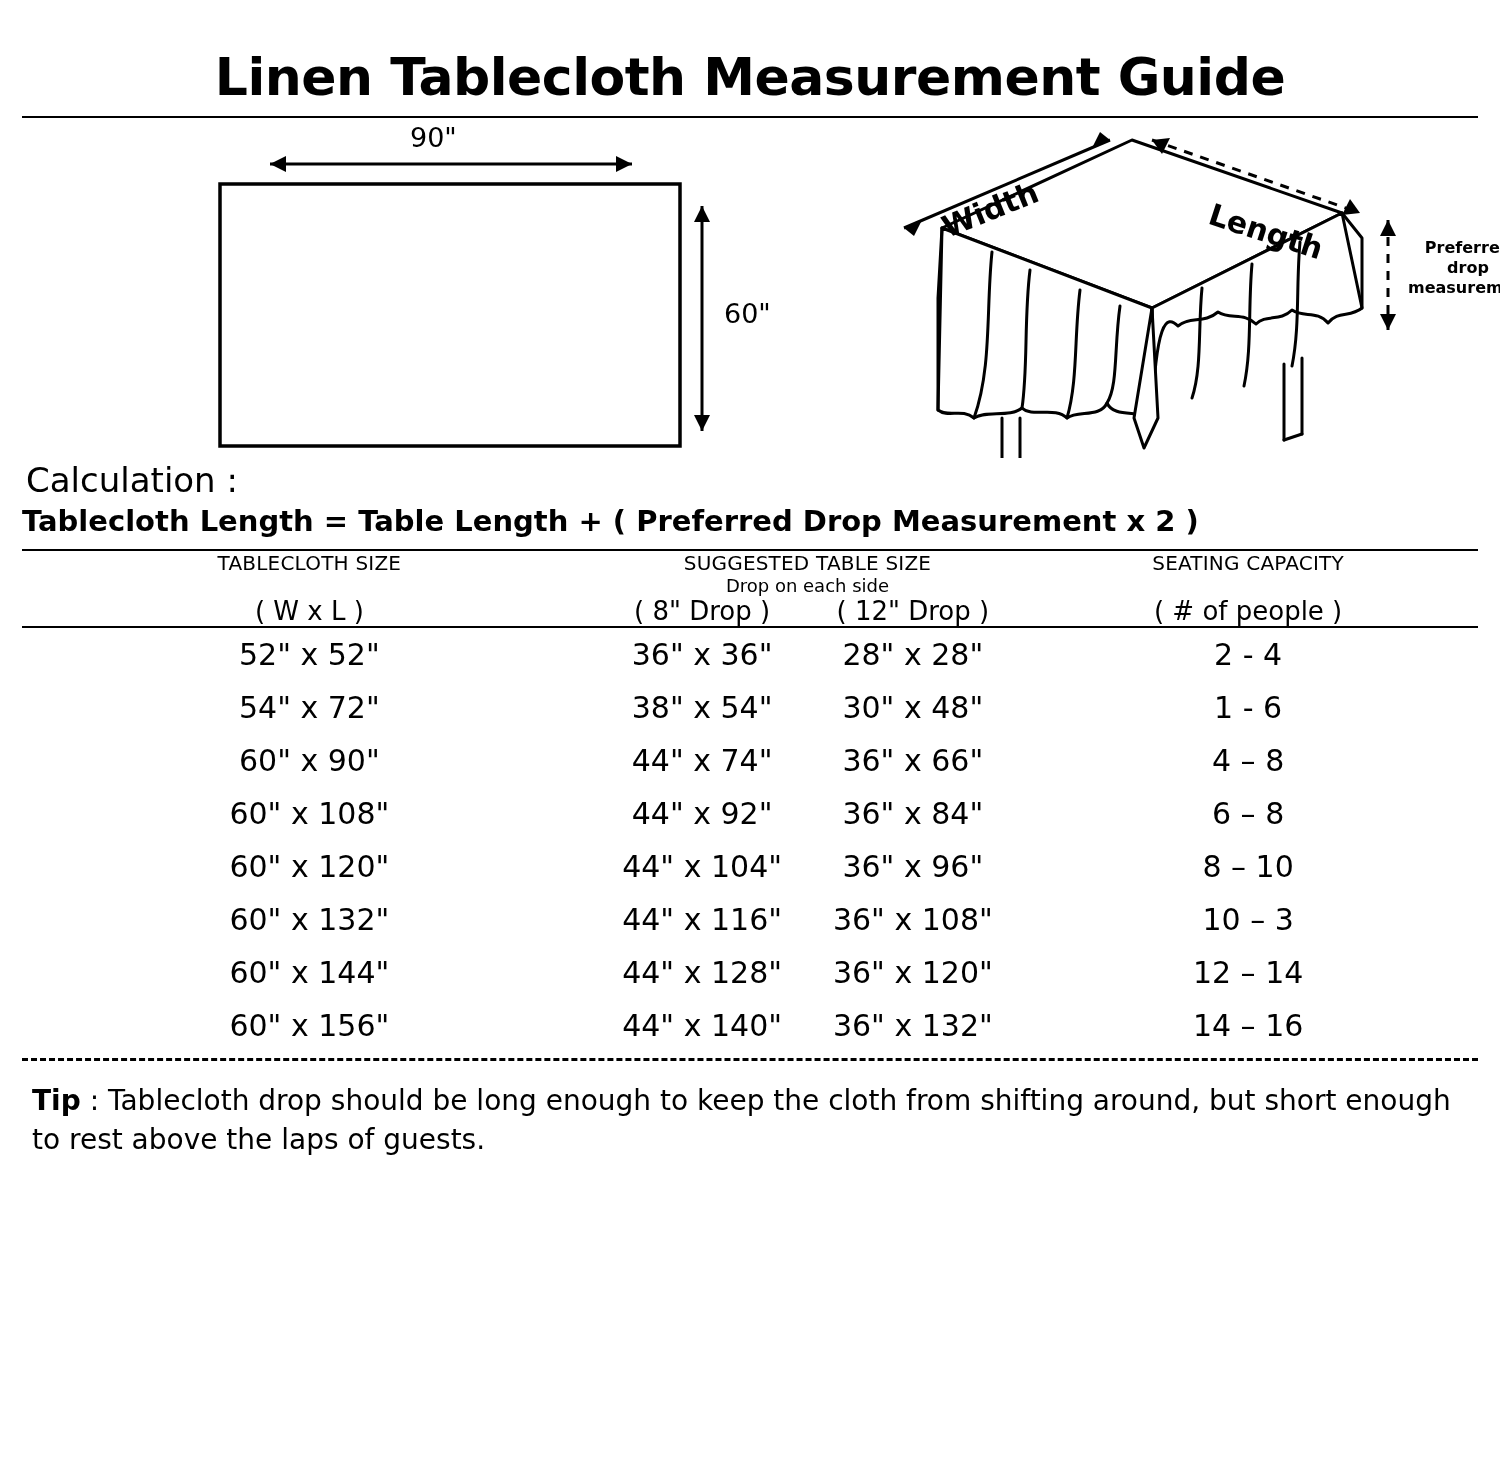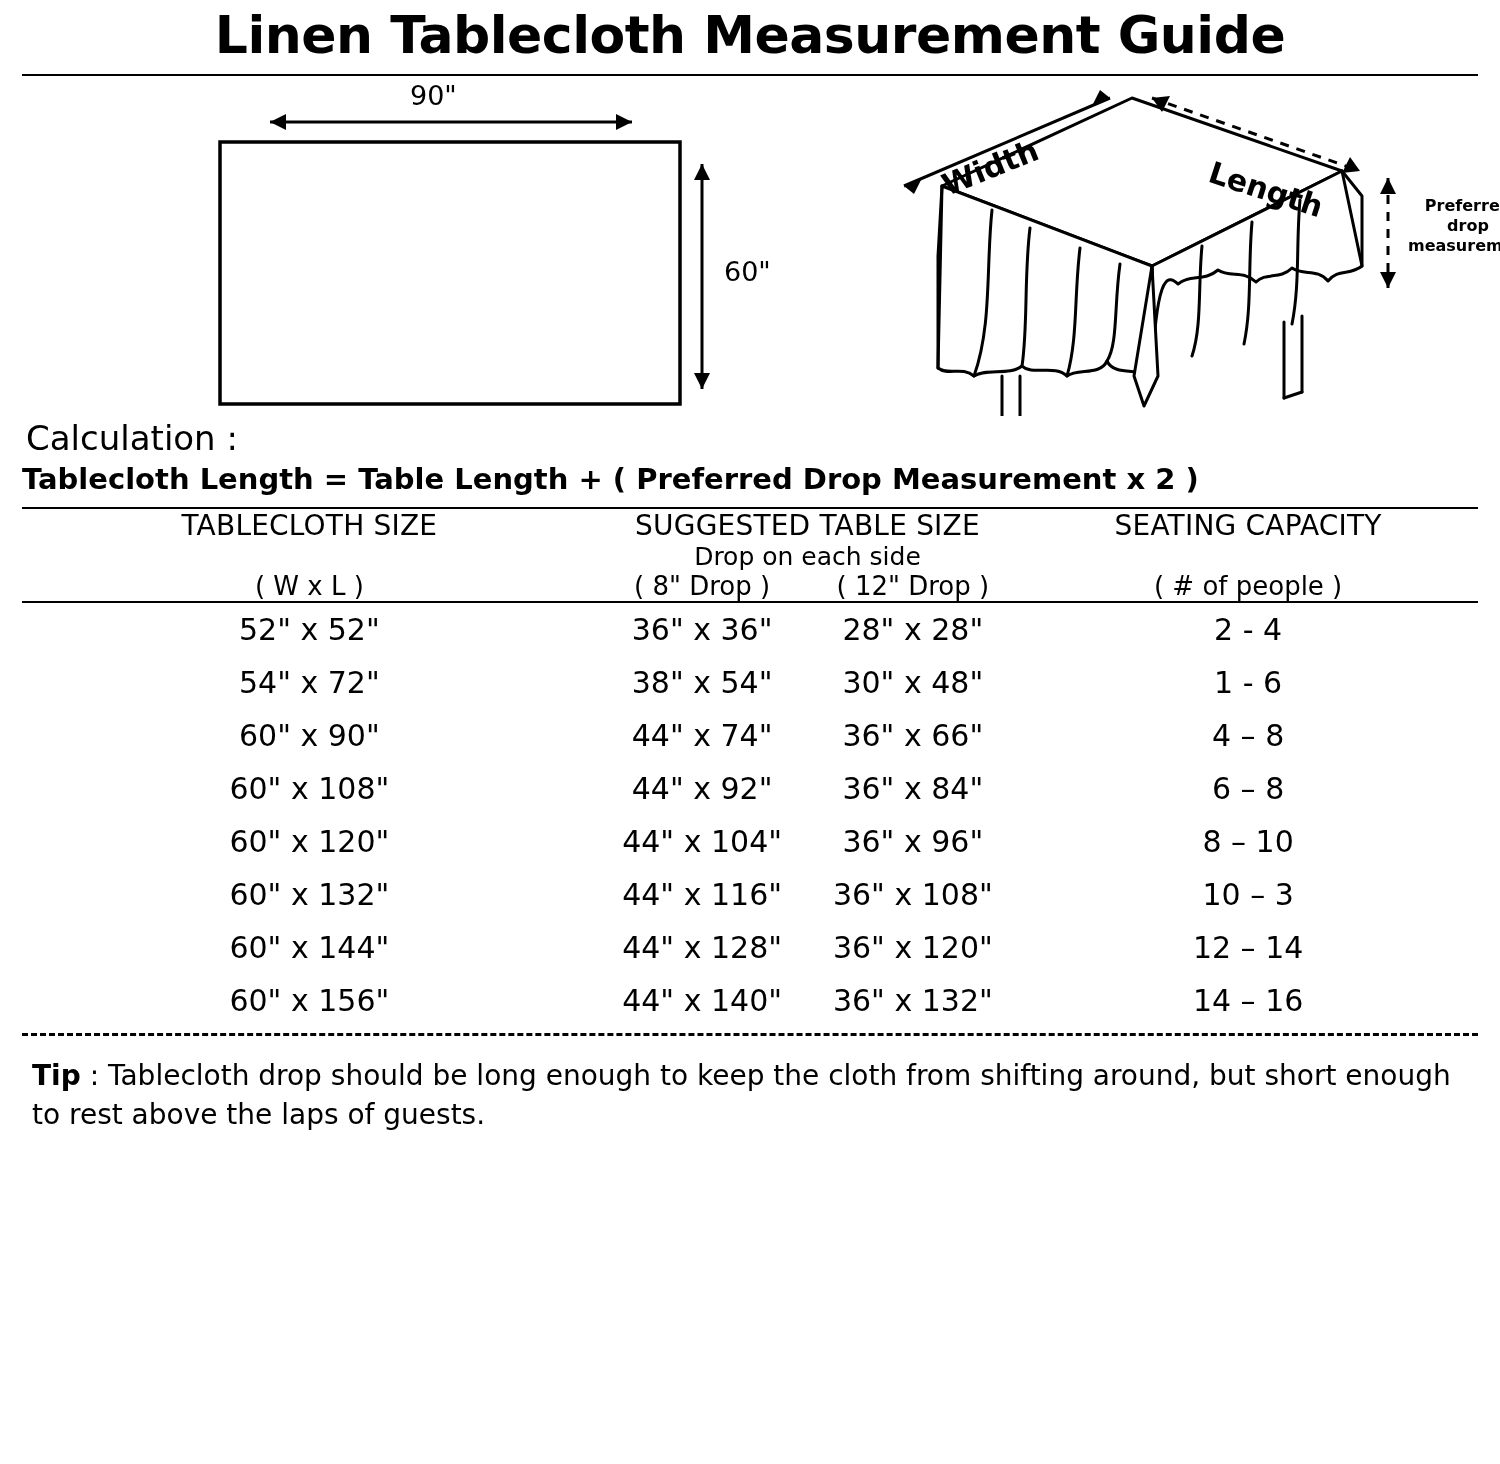--- a/index.html
+++ b/index.html
@@ -14,20 +14,21 @@
     font-family: "DejaVu Sans", "Liberation Sans", sans-serif;
     color: #000000;
     position: relative;
     overflow: hidden;
   }
   .page {
     width: 1500px;
     height: 1128px;
     position: relative;
     padding: 0 22px;
+    margin-top: 42px;
   }
 
   
   .title {
     text-align: center;
     font-size: 52px;
     font-weight: 700;
     letter-spacing: -0.5px;
     padding-top: 6px;
     line-height: 1.15;
@@ -95,27 +96,27 @@
     width: 100%;
     border-collapse: collapse;
     margin-top: 6px;
   }
   table.sizes td, table.sizes th {
     padding: 0;
     text-align: center;
     font-weight: 400;
   }
   .hrow-main th {
-    font-size: 28px;
+    font-size: 20px;
     font-weight: 700;
     padding-top: 6px;
     letter-spacing: 0.2px;
   }
   .hrow-sub td {
-    font-size: 25px;
+    font-size: 18px;
     padding-bottom: 2px;
   }
   .hrow-sub2 td {
     font-size: 26px;
     padding-bottom: 8px;
   }
   .thead-top { border-top: 2.5px solid #000; }
   .thead-bottom { border-bottom: 2.5px solid #000; }
   tbody.data td {
     font-size: 30px;

